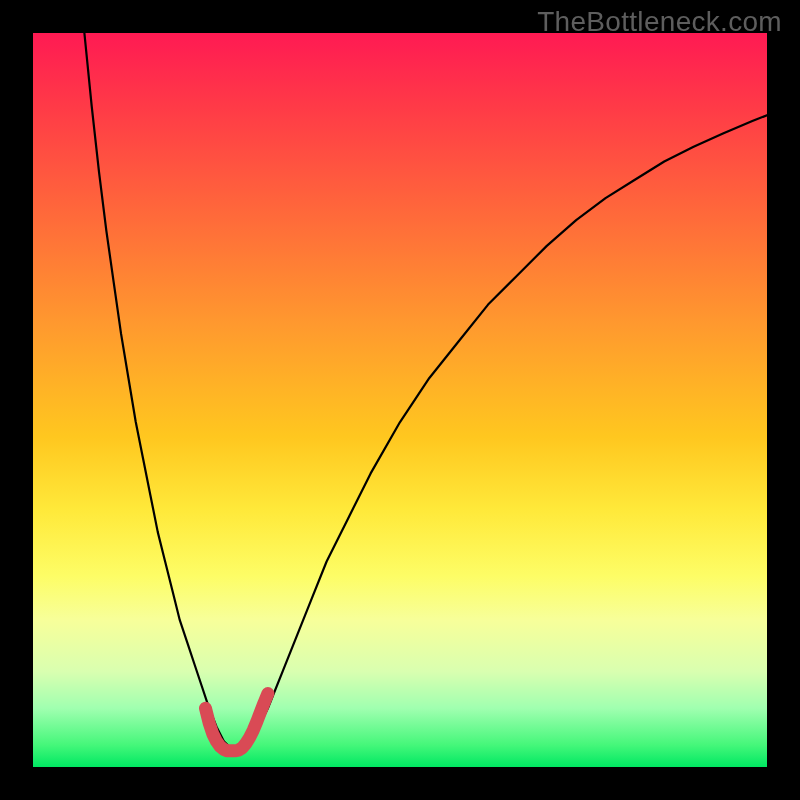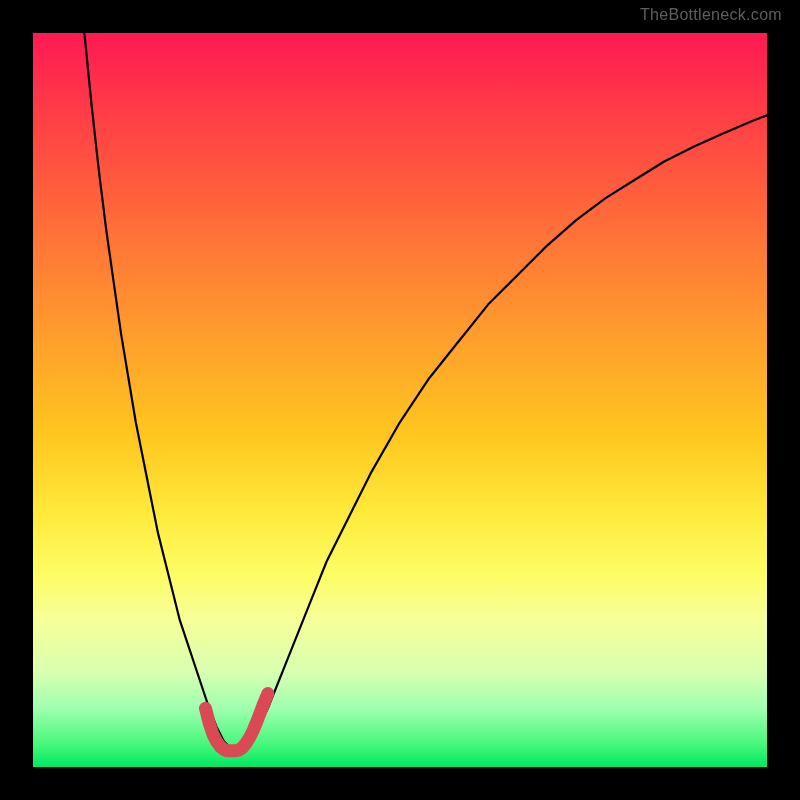--- a/index.html
+++ b/index.html
@@ -40,21 +40,21 @@
       #a0ffb0 92%,
       #45f77a 97%,
       #00e862 100%
     );
   }
   .watermark {
     position: absolute;
     top: 6px;
     right: 18px;
     color: #5e5e5e;
-    font-size: 16px;
+    font-size: 28px;
     font-weight: 500;
     letter-spacing: 0.3px;
     z-index: 10;
   }
   svg.curve {
     position: absolute;
     left: 0;
     top: 0;
     width: 734px;
     height: 734px;

